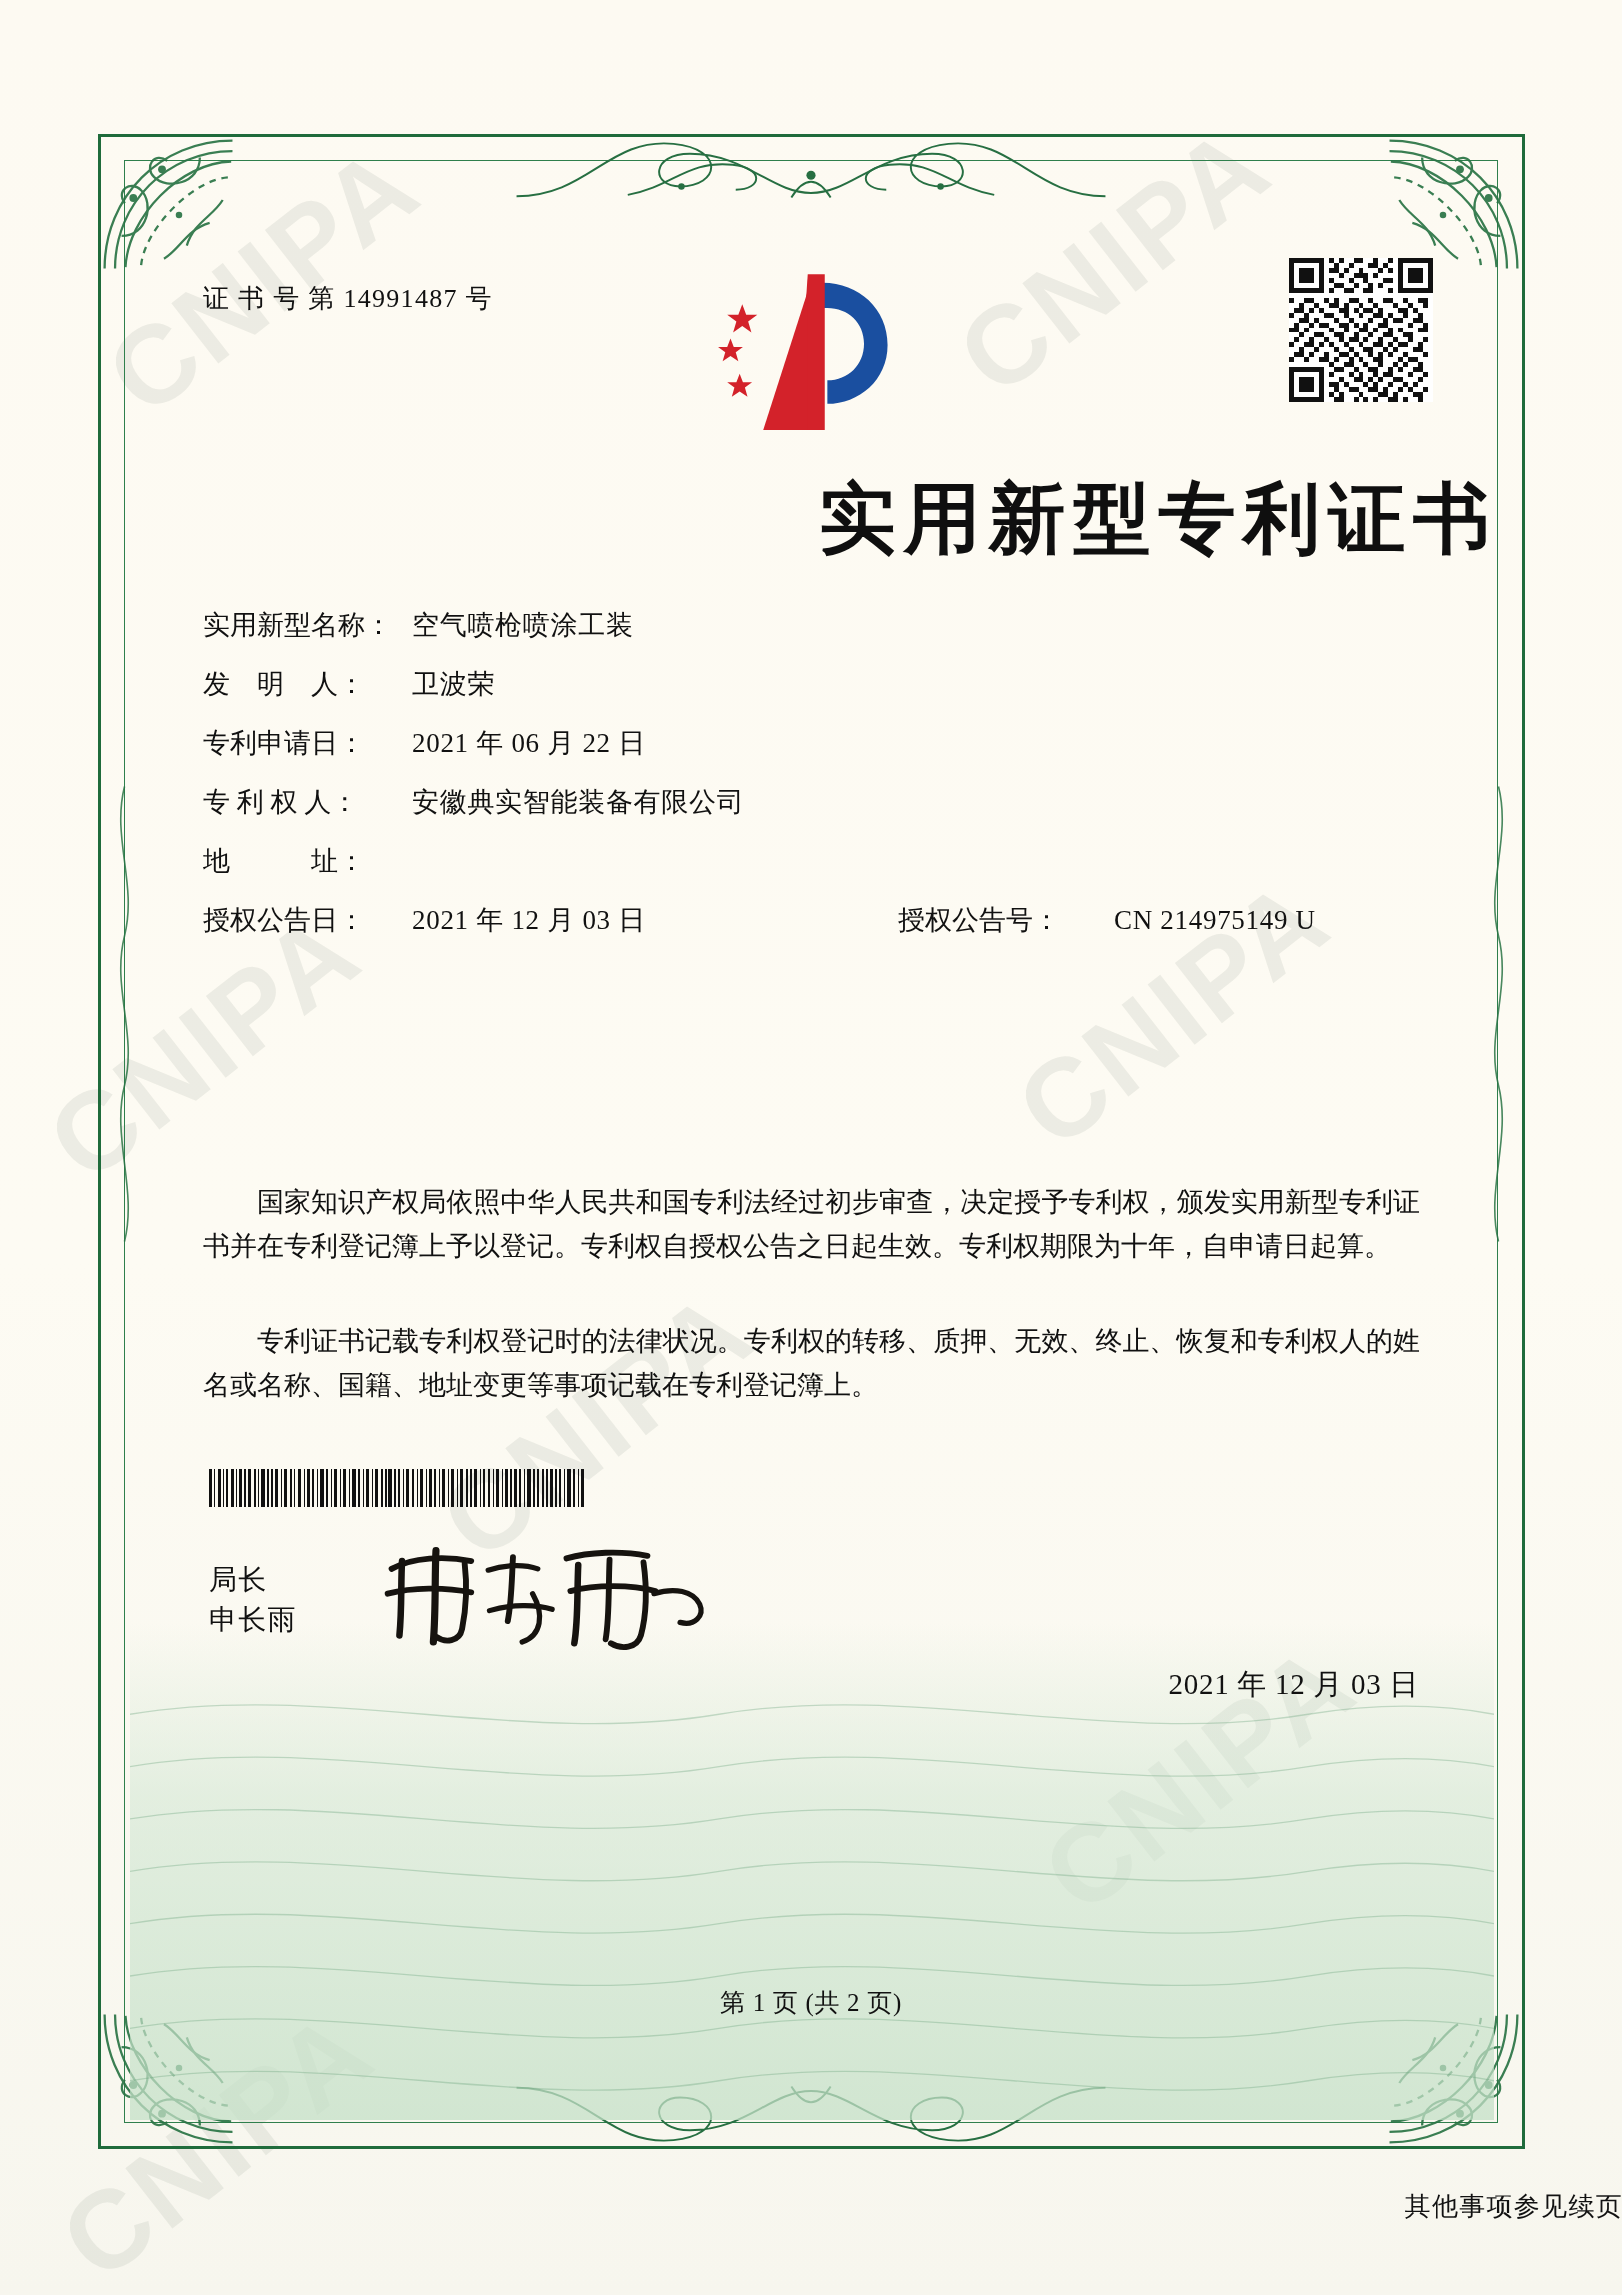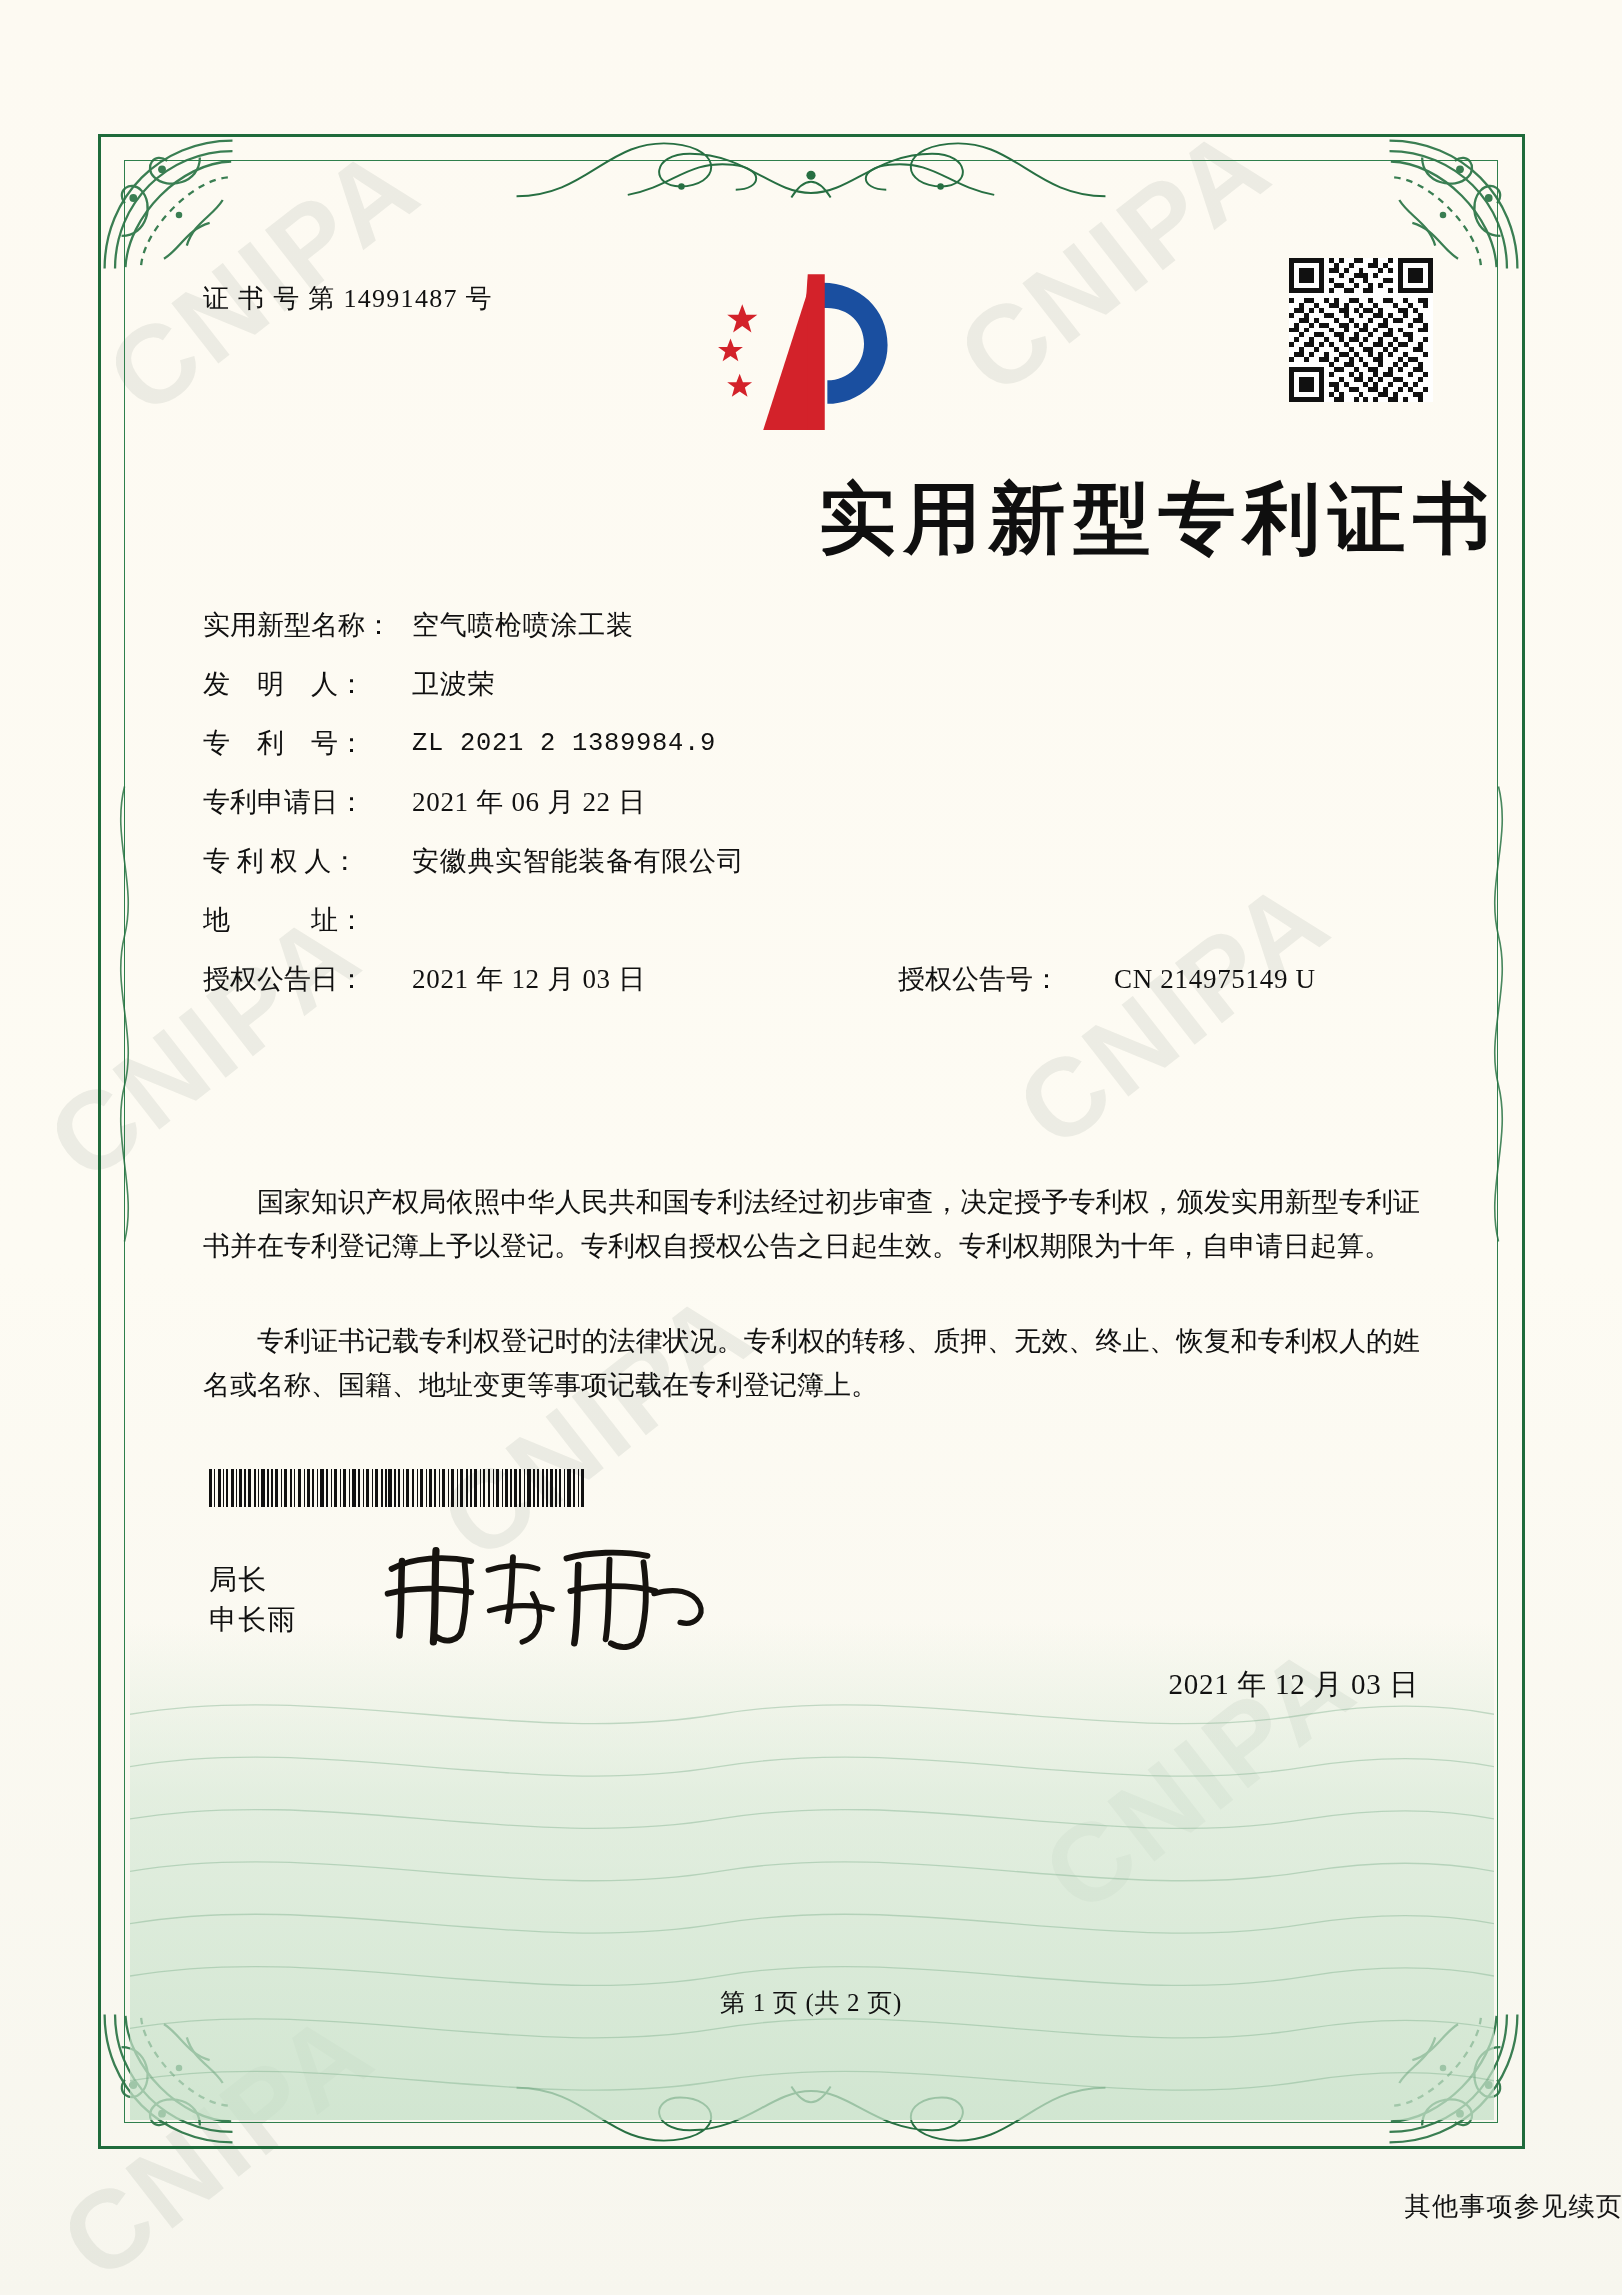--- a/index.html
+++ b/index.html
@@ -665,24 +665,20 @@
       <div class="field-row">
         <div class="f-label">实用新型名称：</div>
         <div class="f-value">空气喷枪喷涂工装</div>
       </div>
 
       <div class="field-row">
         <div class="f-label">发　明　人：</div>
         <div class="f-value">卫波荣</div>
       </div>
 
-      <div class="field-row">
-        <div class="f-label">专　利　号：</div>
-        <div class="f-value mono">ZL 2021 2 1389984.9</div>
-      </div>
 
       <div class="field-row">
         <div class="f-label">专利申请日：</div>
         <div class="f-value">2021 年 06 月 22 日</div>
       </div>
 
       <div class="field-row">
         <div class="f-label">专 利 权 人：</div>
         <div class="f-value">安徽典实智能装备有限公司</div>
       </div>

